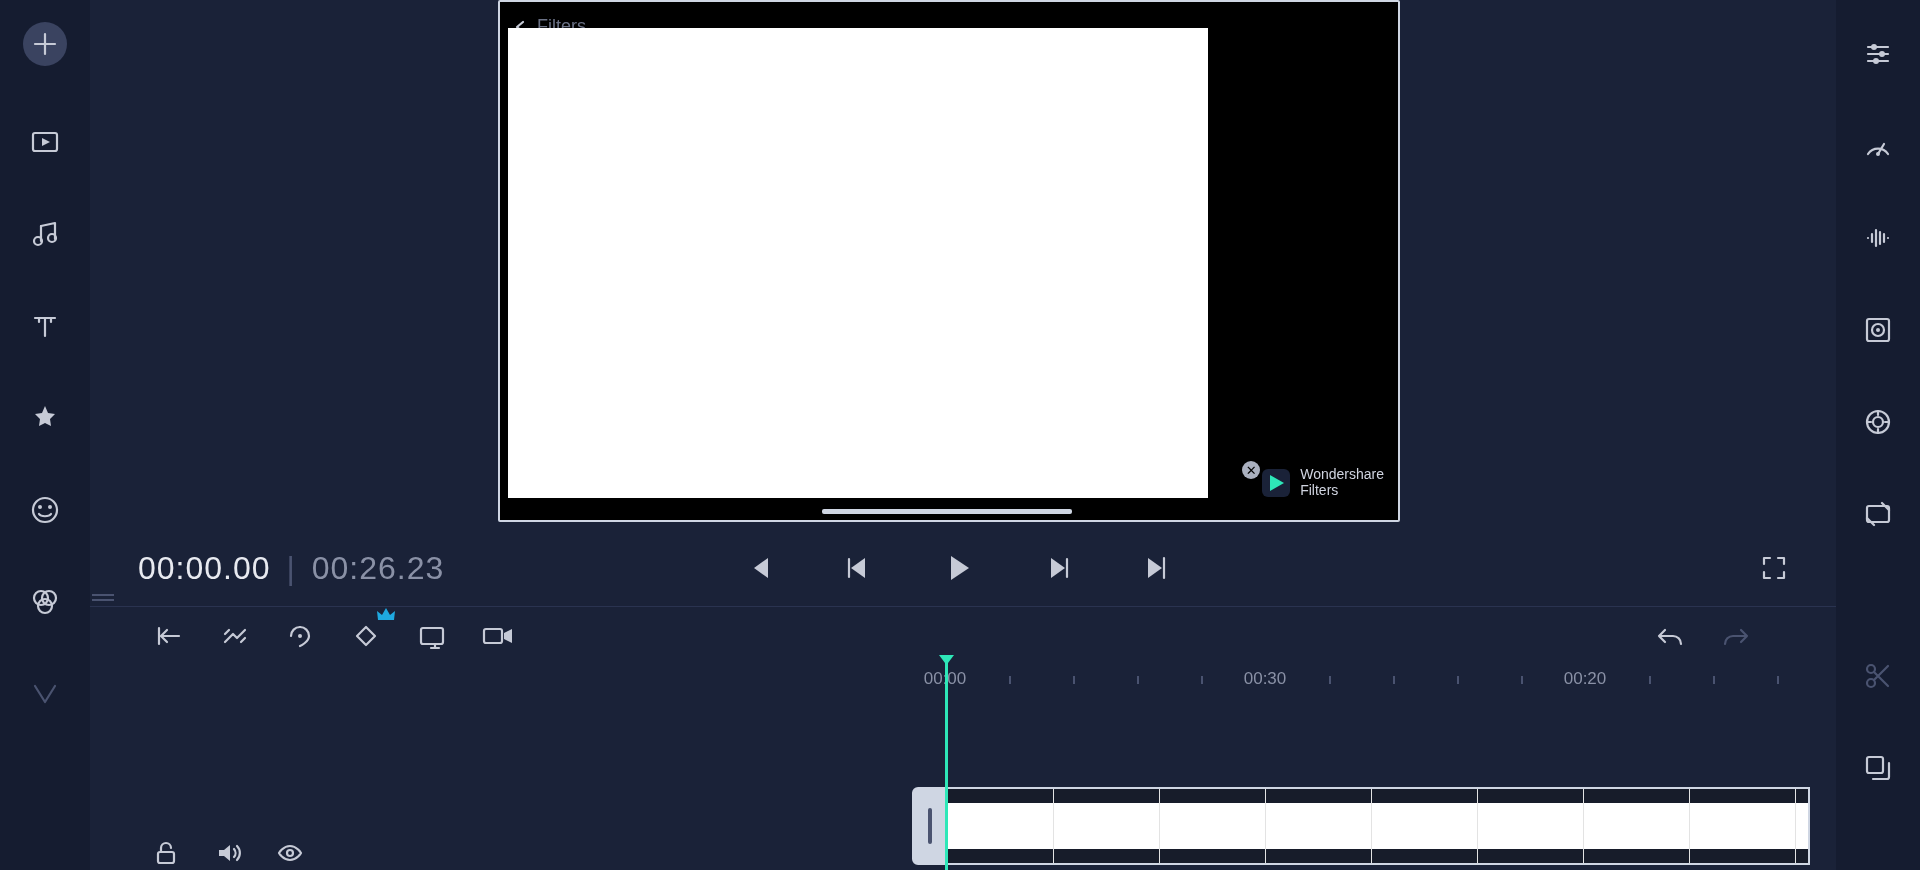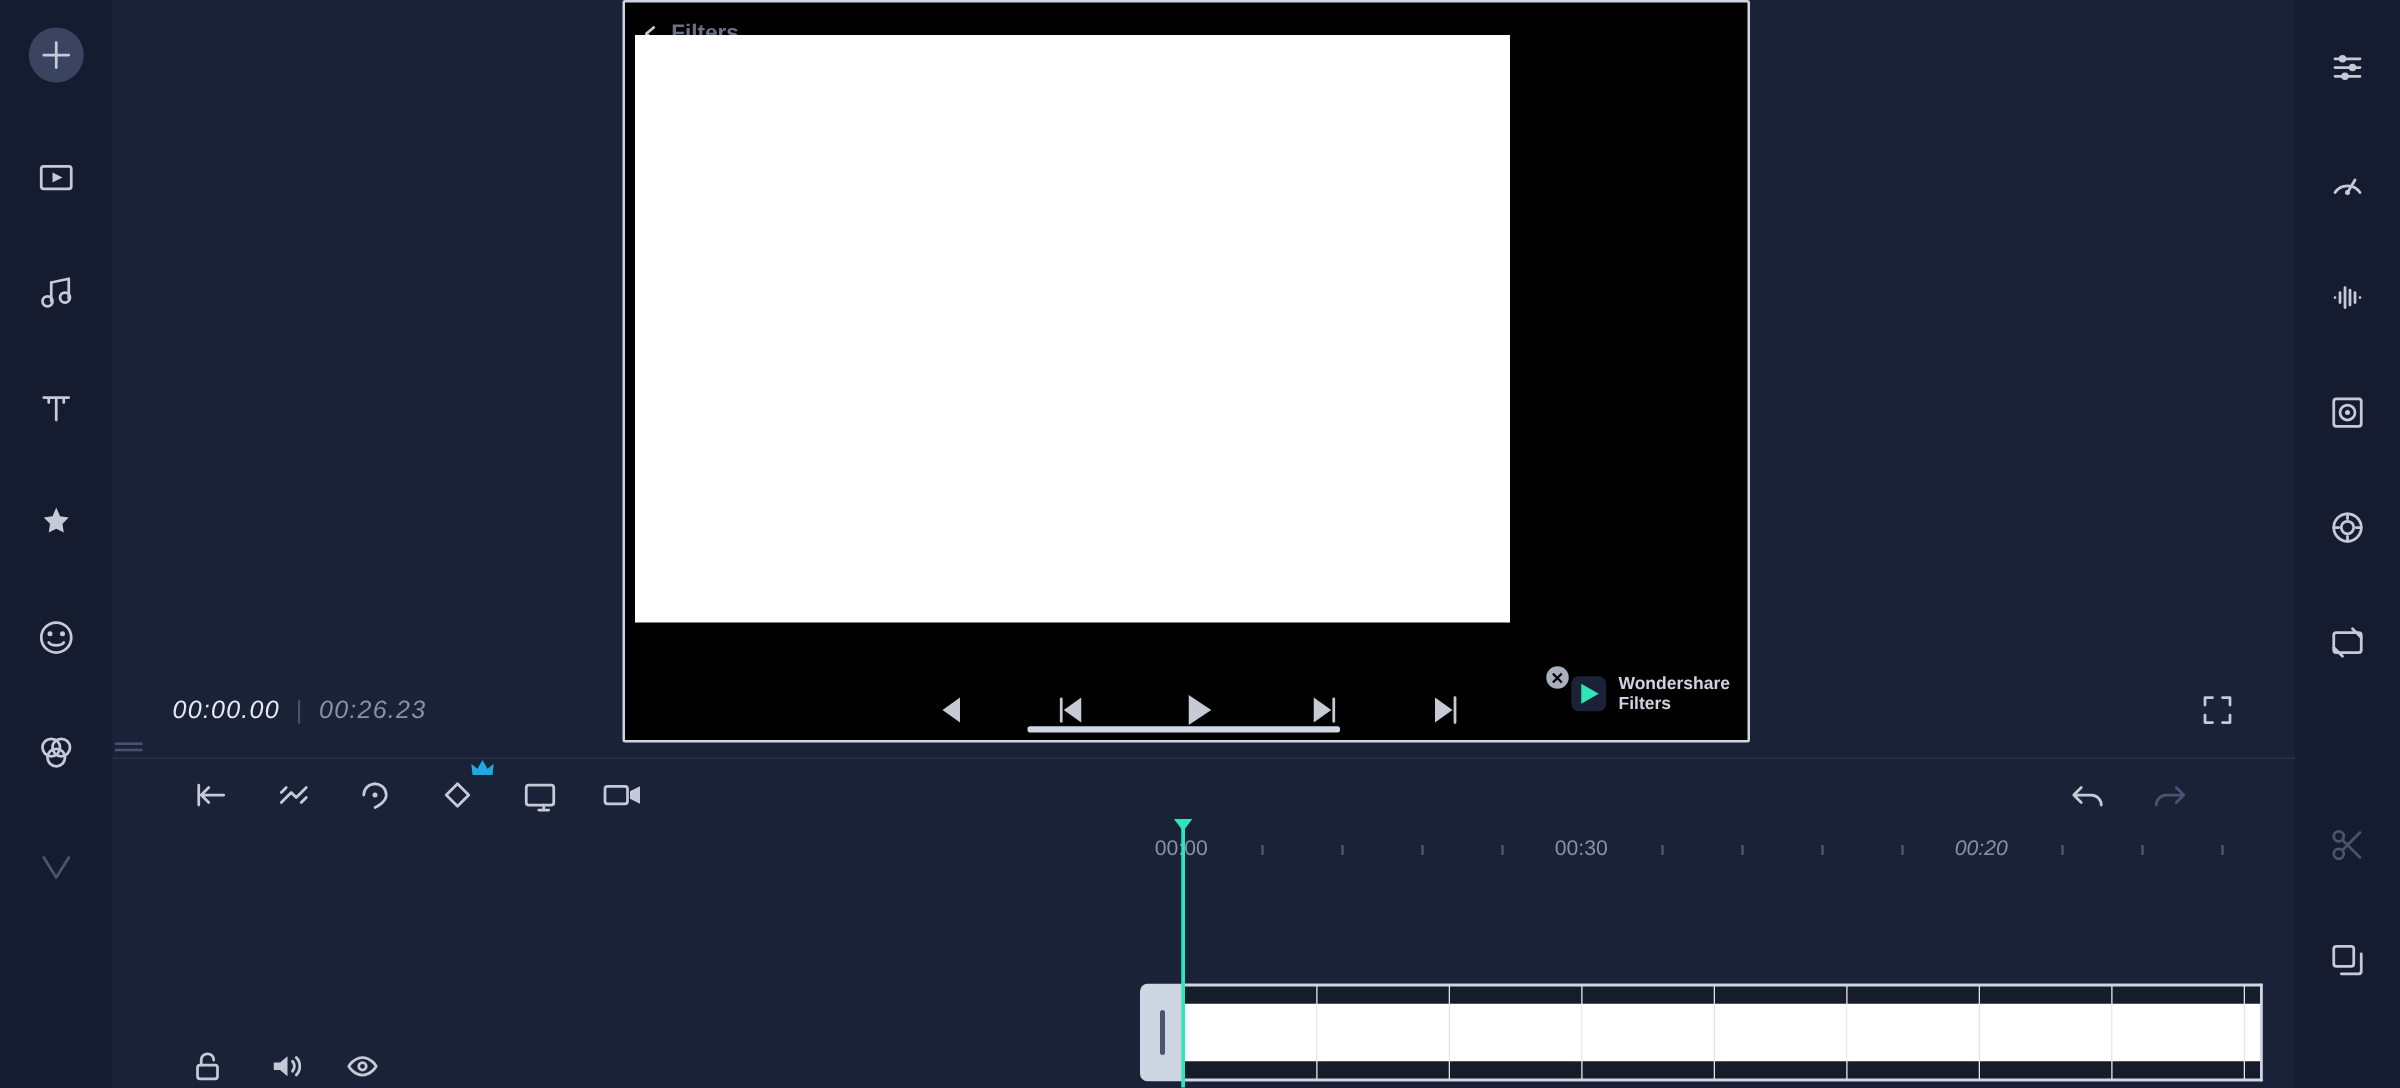--- a/index.html
+++ b/index.html
@@ -72,25 +72,24 @@
   left: 0;
   right: 0;
   top: 0;
   height: 600px;
 }
 .preview-frame {
   position: absolute;
   left: 408px;
   top: 0;
   width: 902px;
-  height: 594px;
+  height: 522px;
   background: #000;
   border: 2px solid #cfd6e3;
   border-radius: 2px;
-  font-weight: bold;
 }
 .preview-canvas {
   position: absolute;
   left: 8px;
   top: 26px;
   width: 700px;
   height: 470px;
   background: #fff;
 }
 .filters-label {
@@ -153,23 +152,22 @@
   left: 0;
   right: 0;
   top: 540px;
   height: 56px;
   display: flex;
   align-items: center;
 }
 .timecode {
   position: absolute;
   left: 48px;
-  font-size: 20px;
+  font-size: 32px;
   letter-spacing: 1px;
-  font-style: italic;
 }
 .timecode .tc-current { color: #e8eaf0; }
 .timecode .tc-sep { color: #4a5370; margin: 0 6px; }
 .timecode .tc-total { color: #8a91a6; }
 .transport-controls {
   position: absolute;
   left: 648px;
   display: flex;
   gap: 60px;
   align-items: center;
@@ -601,21 +599,21 @@
           <div class="tick-label" style="left: 855px;">00:00</div>
           <div class="tick minor" style="left: 919px;"></div>
           <div class="tick minor" style="left: 983px;"></div>
           <div class="tick minor" style="left: 1047px;"></div>
           <div class="tick minor" style="left: 1111px;"></div>
           <div class="tick-label" style="left: 1175px;">00:30</div>
           <div class="tick minor" style="left: 1239px;"></div>
           <div class="tick minor" style="left: 1303px;"></div>
           <div class="tick minor" style="left: 1367px;"></div>
           <div class="tick minor" style="left: 1431px;"></div>
-          <div class="tick-label" style="left: 1495px; font-style: italic;">00:20</div>
+          <div class="tick-label" style="left: 1495px;">00:20</div>
           <div class="tick minor" style="left: 1559px;"></div>
           <div class="tick minor" style="left: 1623px;"></div>
           <div class="tick minor" style="left: 1687px;"></div>
         </div>
       <div class="playhead" id="playhead" style="left: 855px;"></div>
     </div>
 
     <div class="track-area">
       <div class="track-controls">
         <div class="tc">

